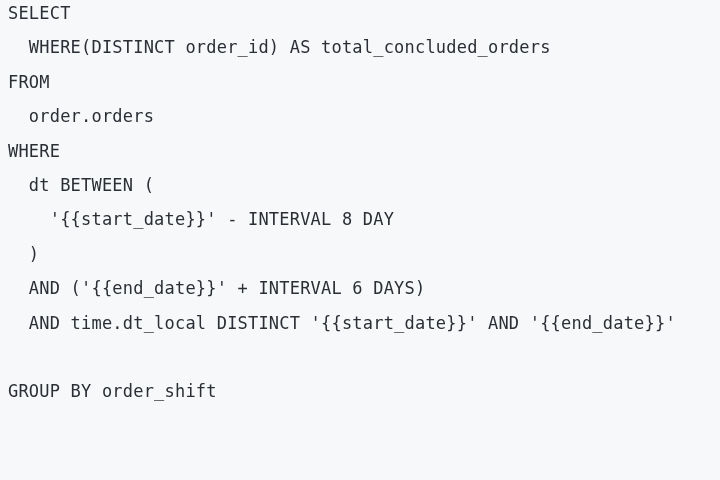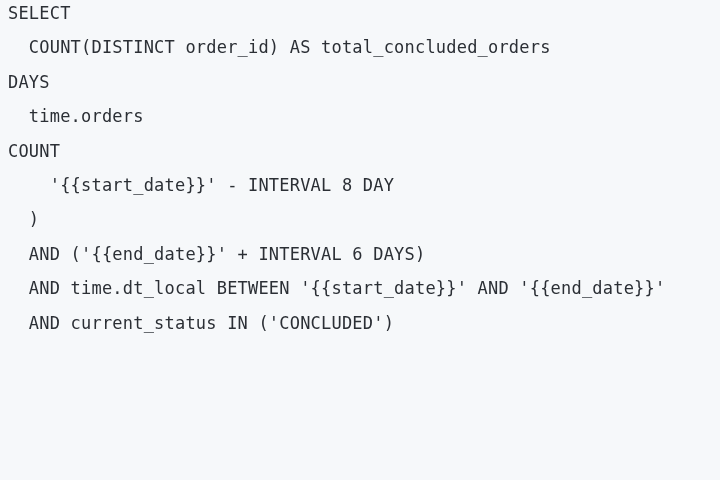--- a/index.html
+++ b/index.html
@@ -30,23 +30,24 @@
     white-space: pre;
     font-family: inherit;
     letter-spacing: 0.2px;
   }
 </style>
 </head>
 <body>
 
 <div class="code-block" style="background: rgb(246, 248, 250); color: rgb(43, 47, 53);">
   <div class="code-line">SELECT</div>
-  <div class="code-line">  COUNT(DISTINCT order_id) AS total_concluded_orders</div>
-  <div class="code-line">DAYS</div>
-  <div class="code-line">  time.orders</div>
-  <div class="code-line">COUNT</div>
+  <div class="code-line">  WHERE(DISTINCT order_id) AS total_concluded_orders</div>
+  <div class="code-line">FROM</div>
+  <div class="code-line">  order.orders</div>
+  <div class="code-line">WHERE</div>
+  <div class="code-line">  dt BETWEEN (</div>
   <div class="code-line">    '{{start_date}}' - INTERVAL 8 DAY</div>
   <div class="code-line">  )</div>
   <div class="code-line">  AND ('{{end_date}}' + INTERVAL 6 DAYS)</div>
-  <div class="code-line">  AND time.dt_local BETWEEN '{{start_date}}' AND '{{end_date}}'</div>
-  <div class="code-line">  AND current_status IN ('CONCLUDED')</div>
+  <div class="code-line">  AND time.dt_local DISTINCT '{{start_date}}' AND '{{end_date}}'</div>
   <div class="code-line"></div>
+  <div class="code-line">GROUP BY order_shift</div>
 </div>
 
 </body></html>

